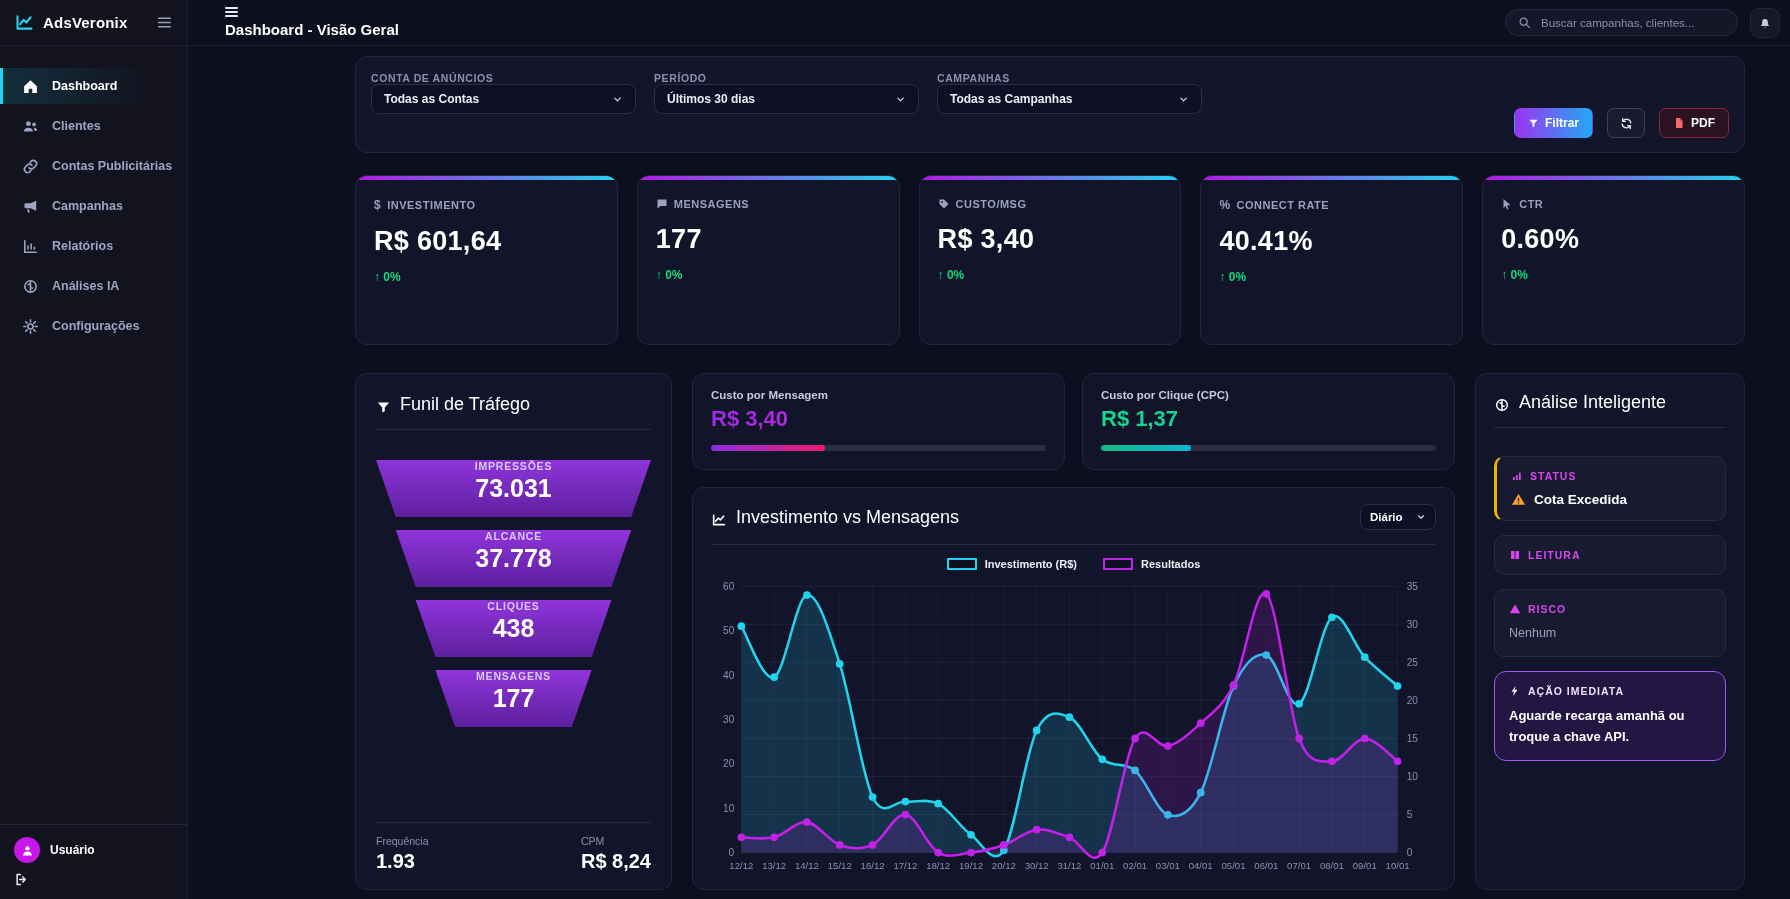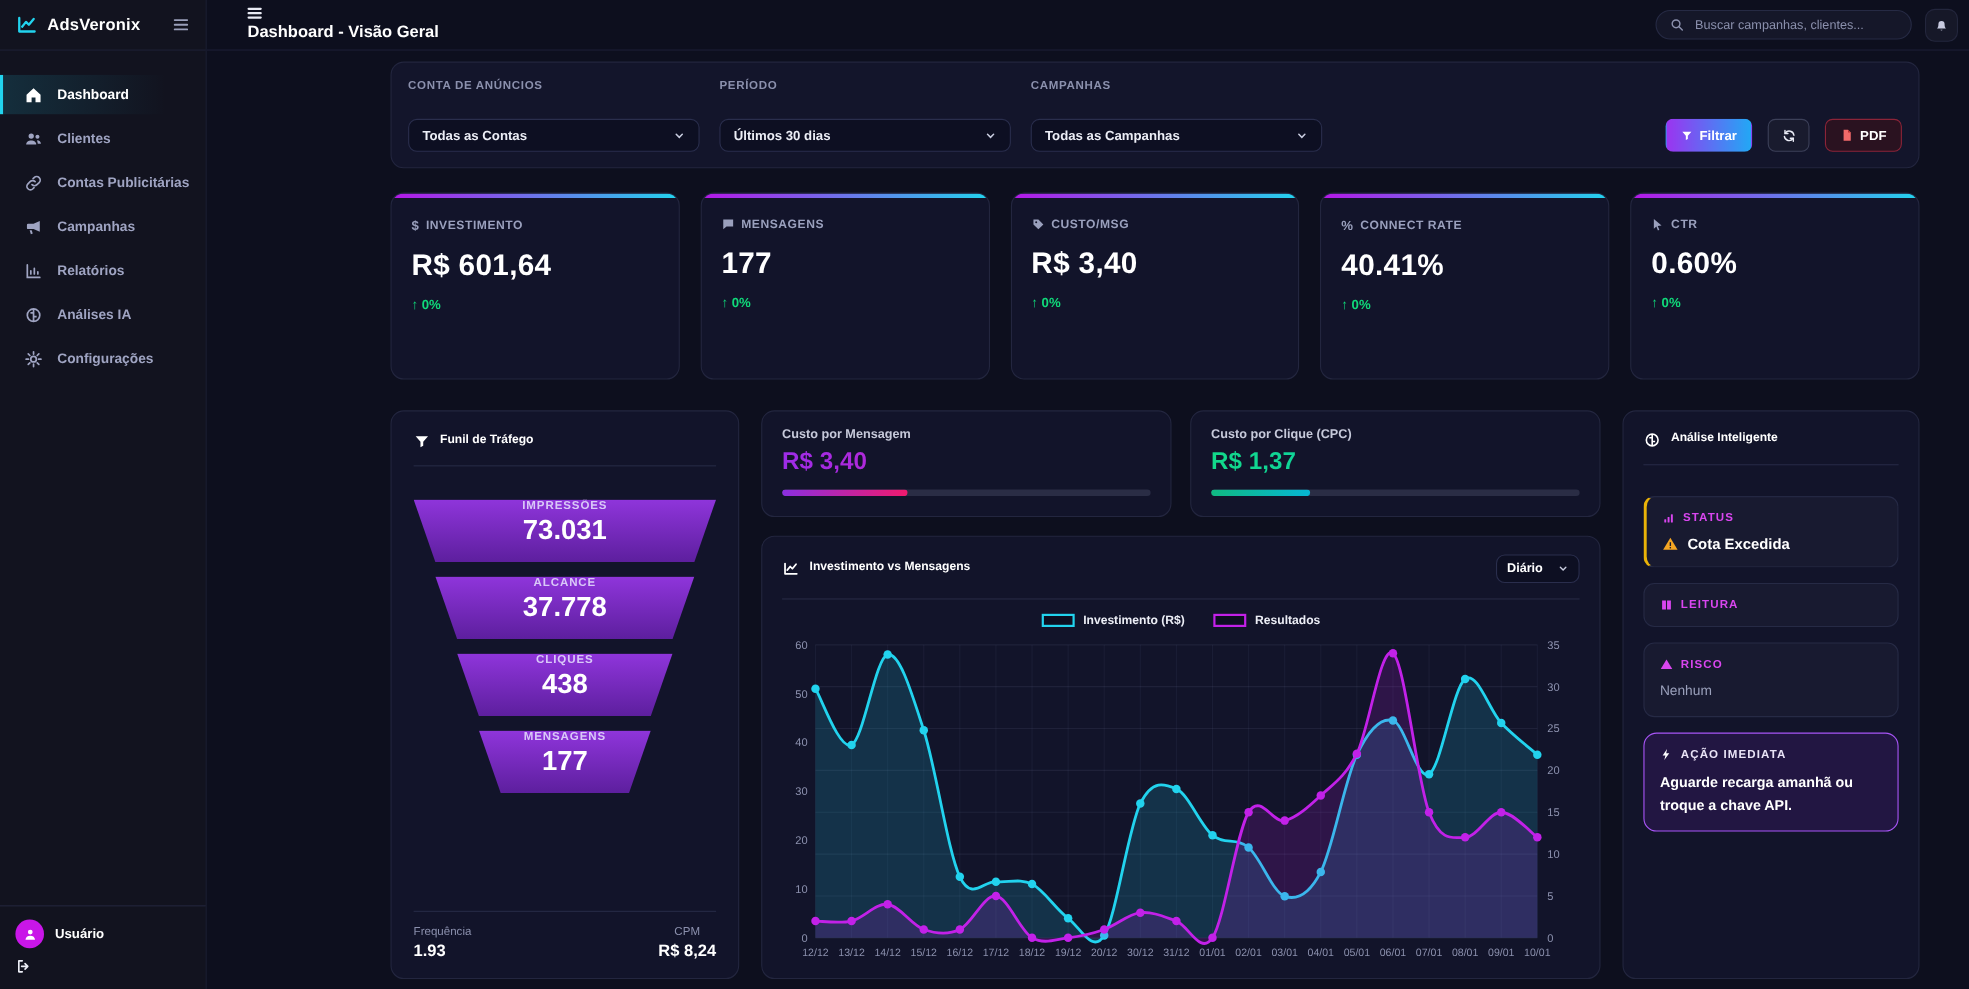--- a/index.html
+++ b/index.html
@@ -30,57 +30,57 @@
   .page-title{font-size:15px;font-weight:bold}
   .search-pill{margin-left:auto;display:flex;align-items:center;gap:8px;background:#151729;border:1px solid #262a44;border-radius:999px;height:27px;width:233px;padding:0 12px}
   .search-pill input{background:transparent;border:0;outline:0;color:#cdd1e4;font-size:11.5px;width:100%;font-family:inherit}
   .search-pill input::placeholder{color:#8b90ad}
   .bell-btn{width:30px;height:30px;border-radius:9px;background:#161828;border:1px solid #23263c;margin-left:12px;display:flex;align-items:center;justify-content:center;cursor:pointer;flex:none}
 
   .content{padding:10px 45px 0 167px}
 
   
   .filter-card{background:#13152b;border:1px solid #23263f;border-radius:12px;height:97px;padding:15px 15px 14px;display:flex;gap:18px}
-  .filter-field{display:flex;flex-direction:column;justify-content:space-between}
+  .filter-field{display:flex;flex-direction:column;}
   .filter-label{font-size:10.5px;font-weight:bold;letter-spacing:.6px;color:#8b90ad;display:flex;gap:6px;align-items:center}
   .select{width:265px;height:30px;background:#0d0f22;border:1px solid #2a2e4d;border-radius:8px;display:flex;align-items:center;justify-content:space-between;padding:12px 12px;font-size:12px;font-weight:600;color:#eceef6;cursor:pointer}
   .chev{color:#c9cde0;display:flex}
   .filter-actions{margin-left:auto;display:flex;align-items:flex-end;gap:14px}
   .btn{height:30px;border-radius:7px;display:flex;align-items:center;justify-content:center;gap:6px;font-size:12px;font-weight:bold;padding:0 13px;cursor:pointer;border:1px solid transparent;color:#fff}
   .btn-filtrar{background:linear-gradient(90deg,#9b34f0,#22a8f5)}
   .btn-refresh{background:#191b2e;border-color:#3c4059;width:38px;padding:0}
   .btn-pdf{background:#2a1220;border-color:#8c2438}
 
   
   .kpi-row{display:flex;gap:19px;margin-top:22px}
   .kpi-card{flex:1;background:#12142a;border:1px solid #23263f;border-radius:12px;height:170px;position:relative;overflow:hidden;padding:22px 18px}
   .kpi-card::before{content:"";position:absolute;left:0;top:0;right:0;height:4px;background:linear-gradient(90deg,#b517e8,#22d3ee)}
   .kpi-label{display:flex;gap:6px;align-items:center;color:#9aa0bd;font-size:11px;font-weight:bold;letter-spacing:.5px}
   .kpi-value{font-size:27px;font-weight:800;margin-top:14px;letter-spacing:.3px}
   .kpi-delta{color:#10d97a;font-size:12px;font-weight:bold;margin-top:13px}
 
   
   .bottom{display:flex;gap:20px;margin-top:28px;height:517px}
   .panel{background:#12142a;border:1px solid #23263f;border-radius:12px}
-  .panel-title{display:flex;align-items:flex-start;gap:9px;font-size:11px;font-weight:bold}
+  .panel-title{display:flex;align-items:flex-end;gap:9px;font-size:18px;font-weight:normal}
   .panel-divider{border-bottom:1px solid #262a45;margin-top:14px}
 
   .funnel-panel{width:317px;min-width:317px;padding:20px 20px 16px;display:flex;flex-direction:column}
   .funnel-stages{margin-top:30px;display:flex;flex-direction:column;gap:13px}
   .stage{height:57px;background:linear-gradient(180deg,#8f35db,#5d1f9e);display:flex;flex-direction:column;align-items:center;justify-content:flex-start}
   .stage.s1{clip-path:polygon(0% 0%,100% 0%,92.8% 100%,7.2% 100%)}
   .stage.s2{clip-path:polygon(7.2% 0%,92.8% 0%,85.6% 100%,14.4% 100%)}
   .stage.s3{clip-path:polygon(14.4% 0%,85.6% 0%,78.4% 100%,21.6% 100%)}
   .stage.s4{clip-path:polygon(21.6% 0%,78.4% 0%,71.2% 100%,28.8% 100%)}
   .stage-label{font-size:10.5px;font-weight:bold;letter-spacing:.8px;color:#d9c8f8}
   .stage-value{font-size:25px;font-weight:800;margin-top:2px}
   .funnel-footer{margin-top:auto;border-top:1px solid #262a45;padding-top:12px;display:flex;justify-content:space-between}
-  .ff-col.right{text-align:center}
+  .ff-col.right{text-align:left}
   .ff-label{font-size:10.5px;color:#8b90ad}
-  .ff-value{font-size:15px;font-weight:800;margin-top:3px}
+  .ff-value{font-size:20px;font-weight:800;margin-top:3px}
 
   .middle{flex:1;display:flex;flex-direction:column;gap:17px;min-width:0}
   .cost-row{display:flex;gap:17px;height:97px;min-height:97px}
   .cost-card{flex:1;padding:15px 18px}
   .cost-label{font-size:11.5px;font-weight:bold;color:#c6c9da}
   .cost-value{font-size:22px;font-weight:800;margin-top:5px}
   .grad-pink{background:linear-gradient(90deg,#9d2ce8,#ef1fb0);-webkit-background-clip:text;background-clip:text;color:transparent}
   .grad-green{background:linear-gradient(90deg,#12d98a,#08c4c4);-webkit-background-clip:text;background-clip:text;color:transparent}
   .track{height:6px;border-radius:3px;background:#2a2d45;margin-top:13px;overflow:hidden}
   .fill{height:100%;border-radius:3px}

